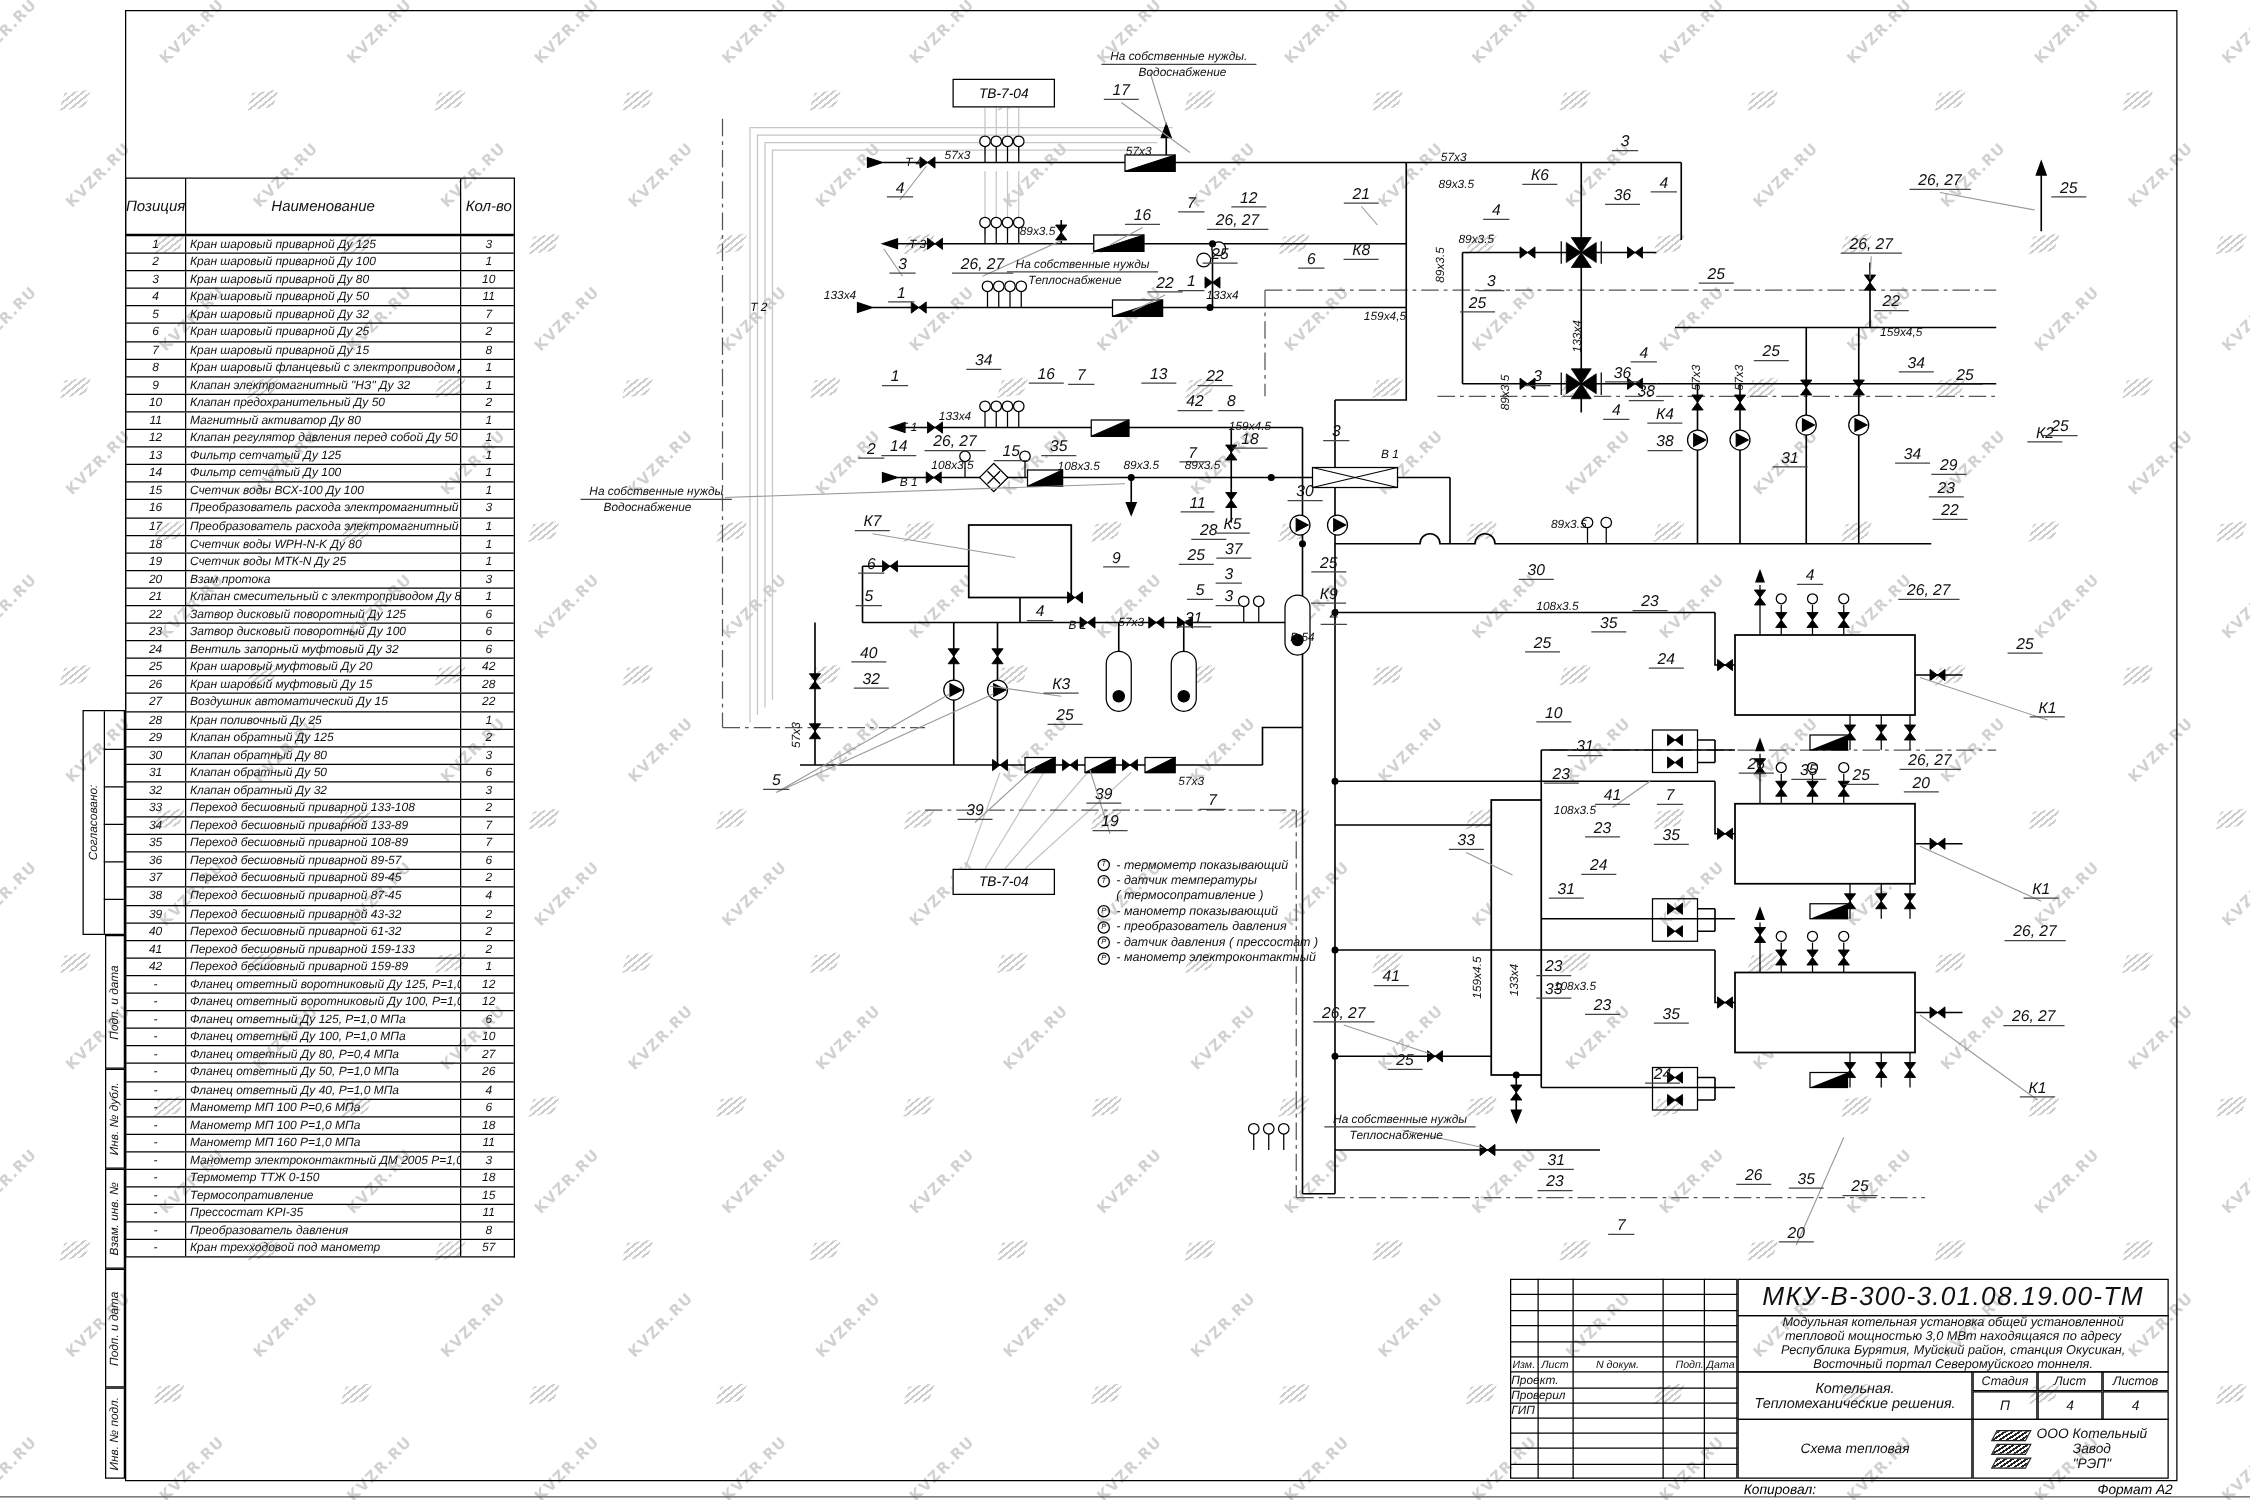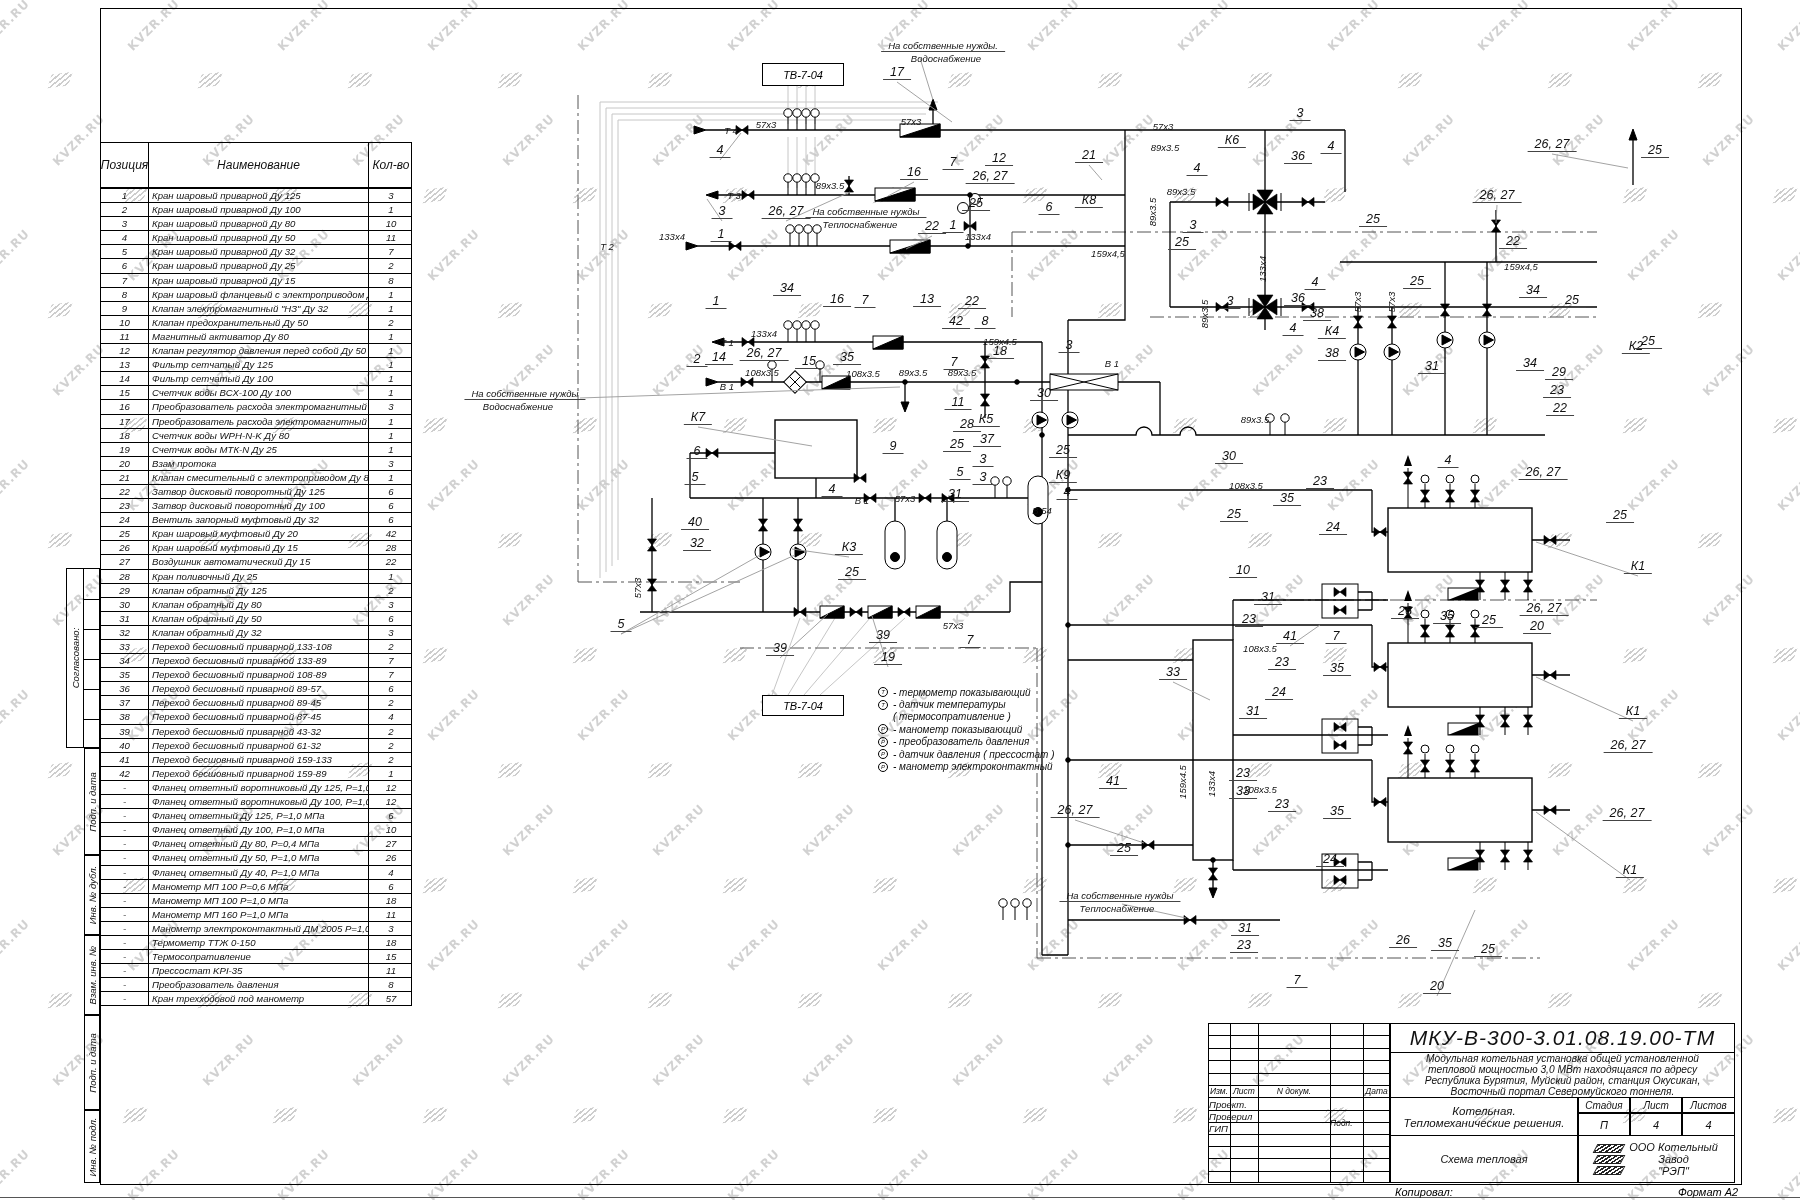--- a/index.html
+++ b/index.html
@@ -1135,21 +1135,21 @@
     <div class="tb-line" style="left:1208px;top:1097px;width:182px;height:1px;"></div>
     <div class="tb-line" style="left:1208px;top:1110px;width:182px;height:1px;"></div>
     <div class="tb-line" style="left:1208px;top:1122px;width:182px;height:1px;"></div>
     <div class="tb-line" style="left:1208px;top:1134px;width:182px;height:1px;"></div>
     <div class="tb-line" style="left:1208px;top:1146px;width:182px;height:1px;"></div>
     <div class="tb-line" style="left:1208px;top:1158px;width:182px;height:1px;"></div>
     <div class="tb-line" style="left:1208px;top:1171px;width:182px;height:1px;"></div>
     <div style="position:absolute;left:1208px;top:1086px;width:22px;height:11px;font:italic 8.5px 'Liberation Sans';text-align:center;">Изм.</div>
     <div style="position:absolute;left:1230px;top:1086px;width:28px;height:11px;font:italic 8.5px 'Liberation Sans';text-align:center;">Лист</div>
     <div style="position:absolute;left:1258px;top:1086px;width:72px;height:11px;font:italic 8.5px 'Liberation Sans';text-align:center;">N докум.</div>
-    <div style="position:absolute;left:1330px;top:1086px;width:33px;height:11px;font:italic 8.5px 'Liberation Sans';text-align:left;margin-top:32px;">Подп.</div>
+    <div style="position:absolute;left:1330px;top:1086px;width:33px;height:11px;font:italic 8.5px 'Liberation Sans';text-align:right;">Подп.</div>
     <div style="position:absolute;left:1363px;top:1086px;width:27px;height:11px;font:italic 8.5px 'Liberation Sans';text-align:center;">Дата</div>
     <div style="position:absolute;left:1209px;top:1099px;font:italic 9.5px 'Liberation Sans';">Проект.</div>
     <div style="position:absolute;left:1209px;top:1111px;font:italic 9.5px 'Liberation Sans';">Проверил</div>
     <div style="position:absolute;left:1209px;top:1123px;font:italic 9.5px 'Liberation Sans';">ГИП</div>
 
     <div class="tb-cell" style="left:1390px;top:1023px;width:345px;height:30px;">
       <span id="doc-number">МКУ-В-300-3.01.08.19.00-ТМ</span>
     </div>
 
     <div class="tb-cell" style="left:1390px;top:1052px;width:345px;height:46px;flex-direction:column;">

